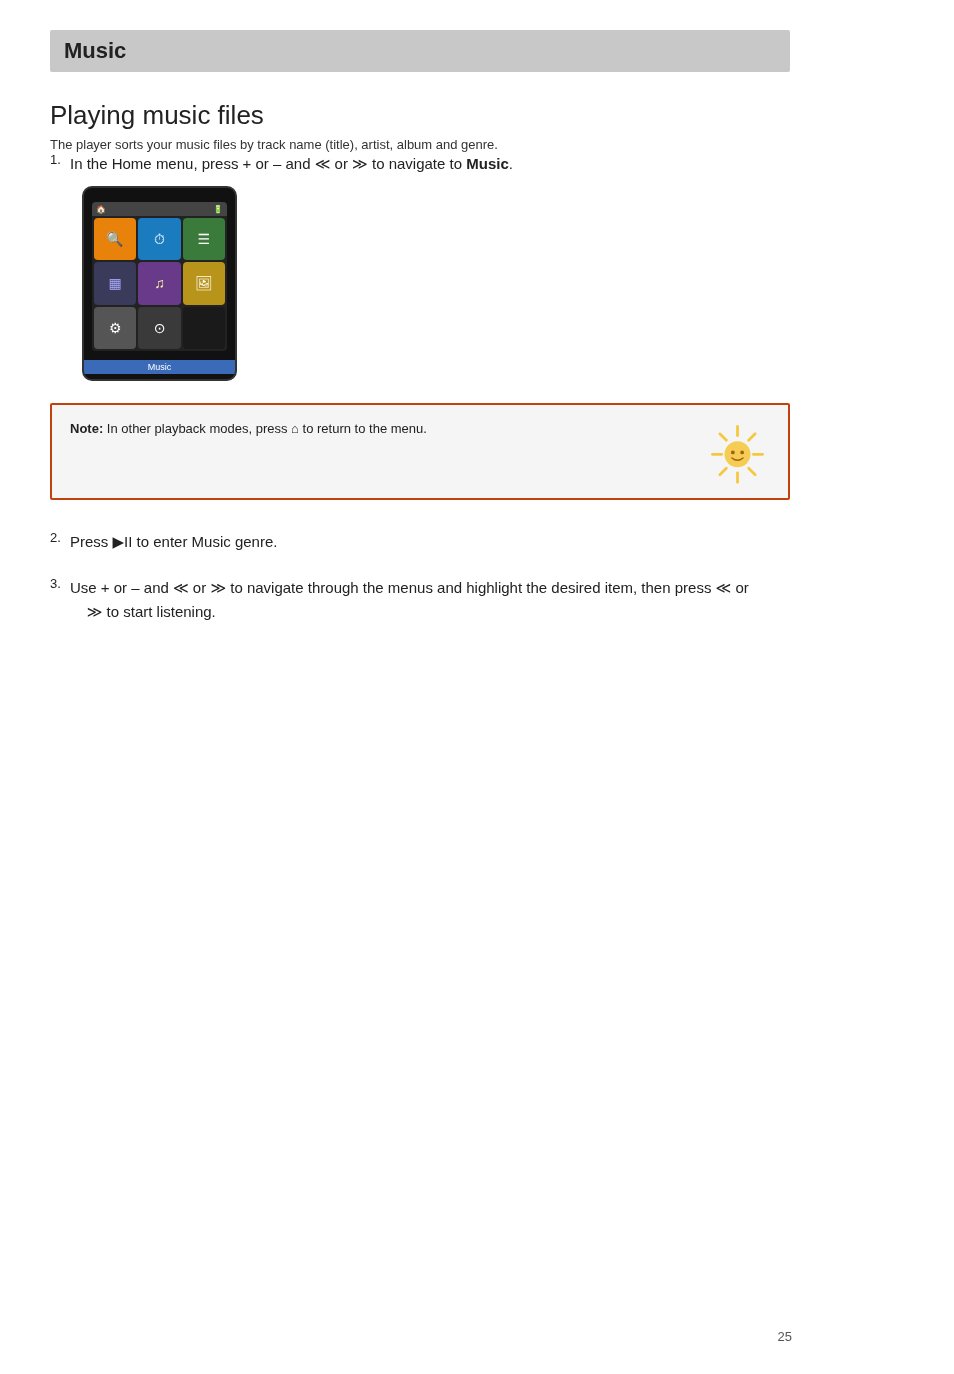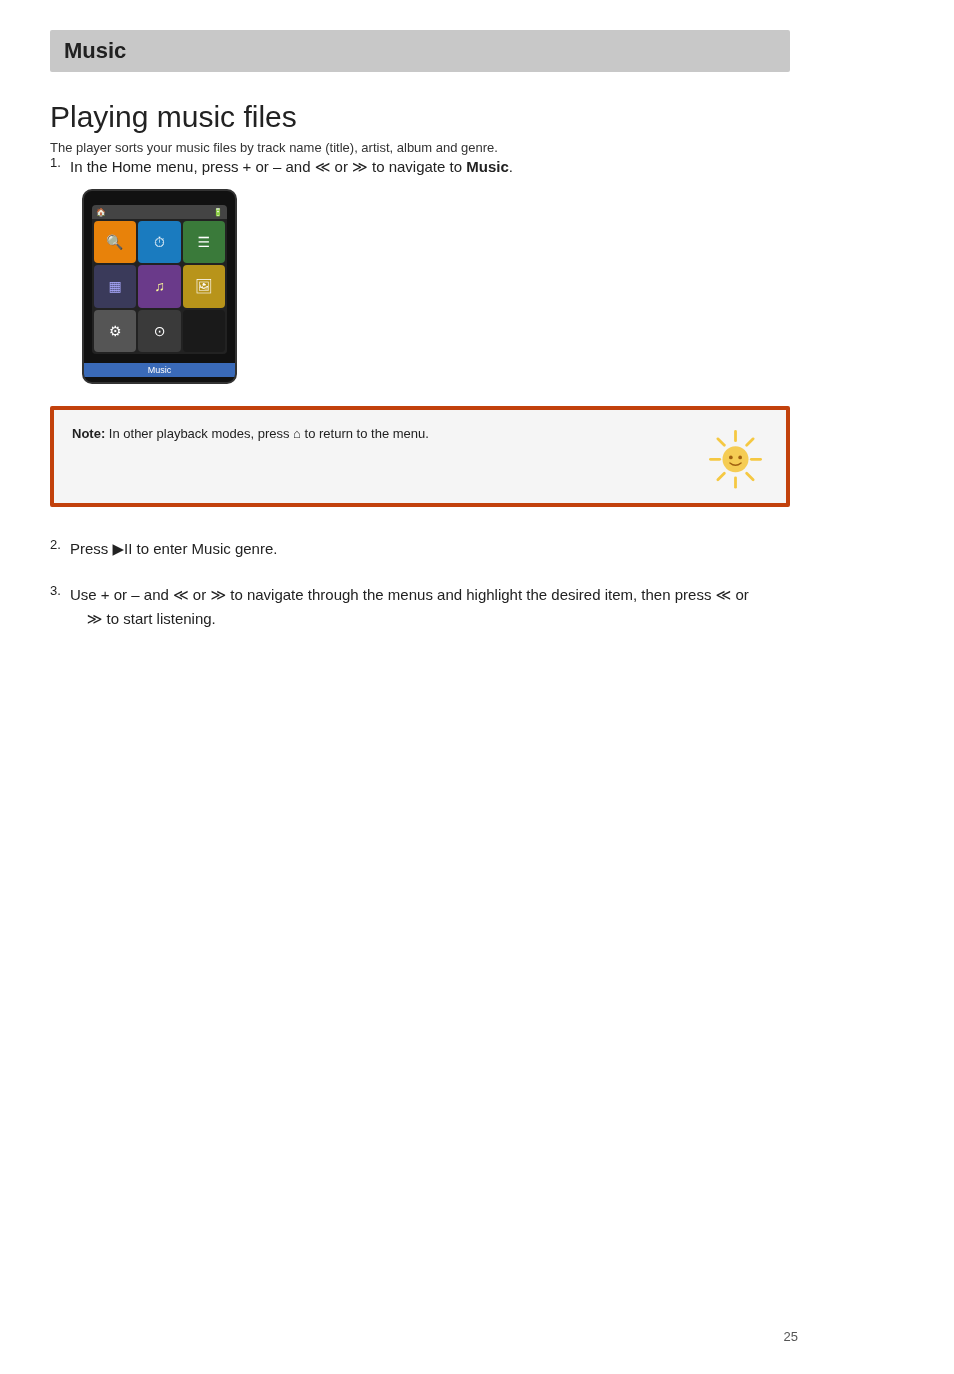--- a/index.html
+++ b/index.html
@@ -30,21 +30,21 @@
     }
 
     .section-header h1 {
       font-size: 22px;
       font-weight: bold;
       color: #222;
     }
 
     
     .subsection-title {
-      font-size: 30px;
+      font-size: 26px;
       font-weight: normal;
       color: #222;
       margin-bottom: 6px;
     }
 
     .subtitle-desc {
       font-size: 13px;
       color: #333;
     }
 
@@ -150,21 +150,21 @@
       right: 0;
       text-align: center;
       background: #3a6ab8;
       color: #fff;
       font-size: 9px;
       padding: 2px 0;
     }
 
     
     .note-box {
-      border: 4px solid #c2410c;
+      border: 2px solid #c2410c;
       background: #f5f5f5;
       padding: 14px 18px;
       margin: 20px 0 30px 0;
       position: relative;
       display: flex;
       align-items: flex-start;
       justify-content: space-between;
       border-radius: 2px;
     }
 
@@ -183,21 +183,21 @@
       width: 65px;
       height: 65px;
       margin-left: 10px;
       flex-shrink: 0;
     }
 
     
     .page-number {
       position: absolute;
       bottom: 30px;
-      right: 42px;
+      right: 48px;
       font-size: 13px;
       color: #555;
     }
 
     
     .sym {
       font-family: Arial, sans-serif;
     }
   </style>
 </head>

